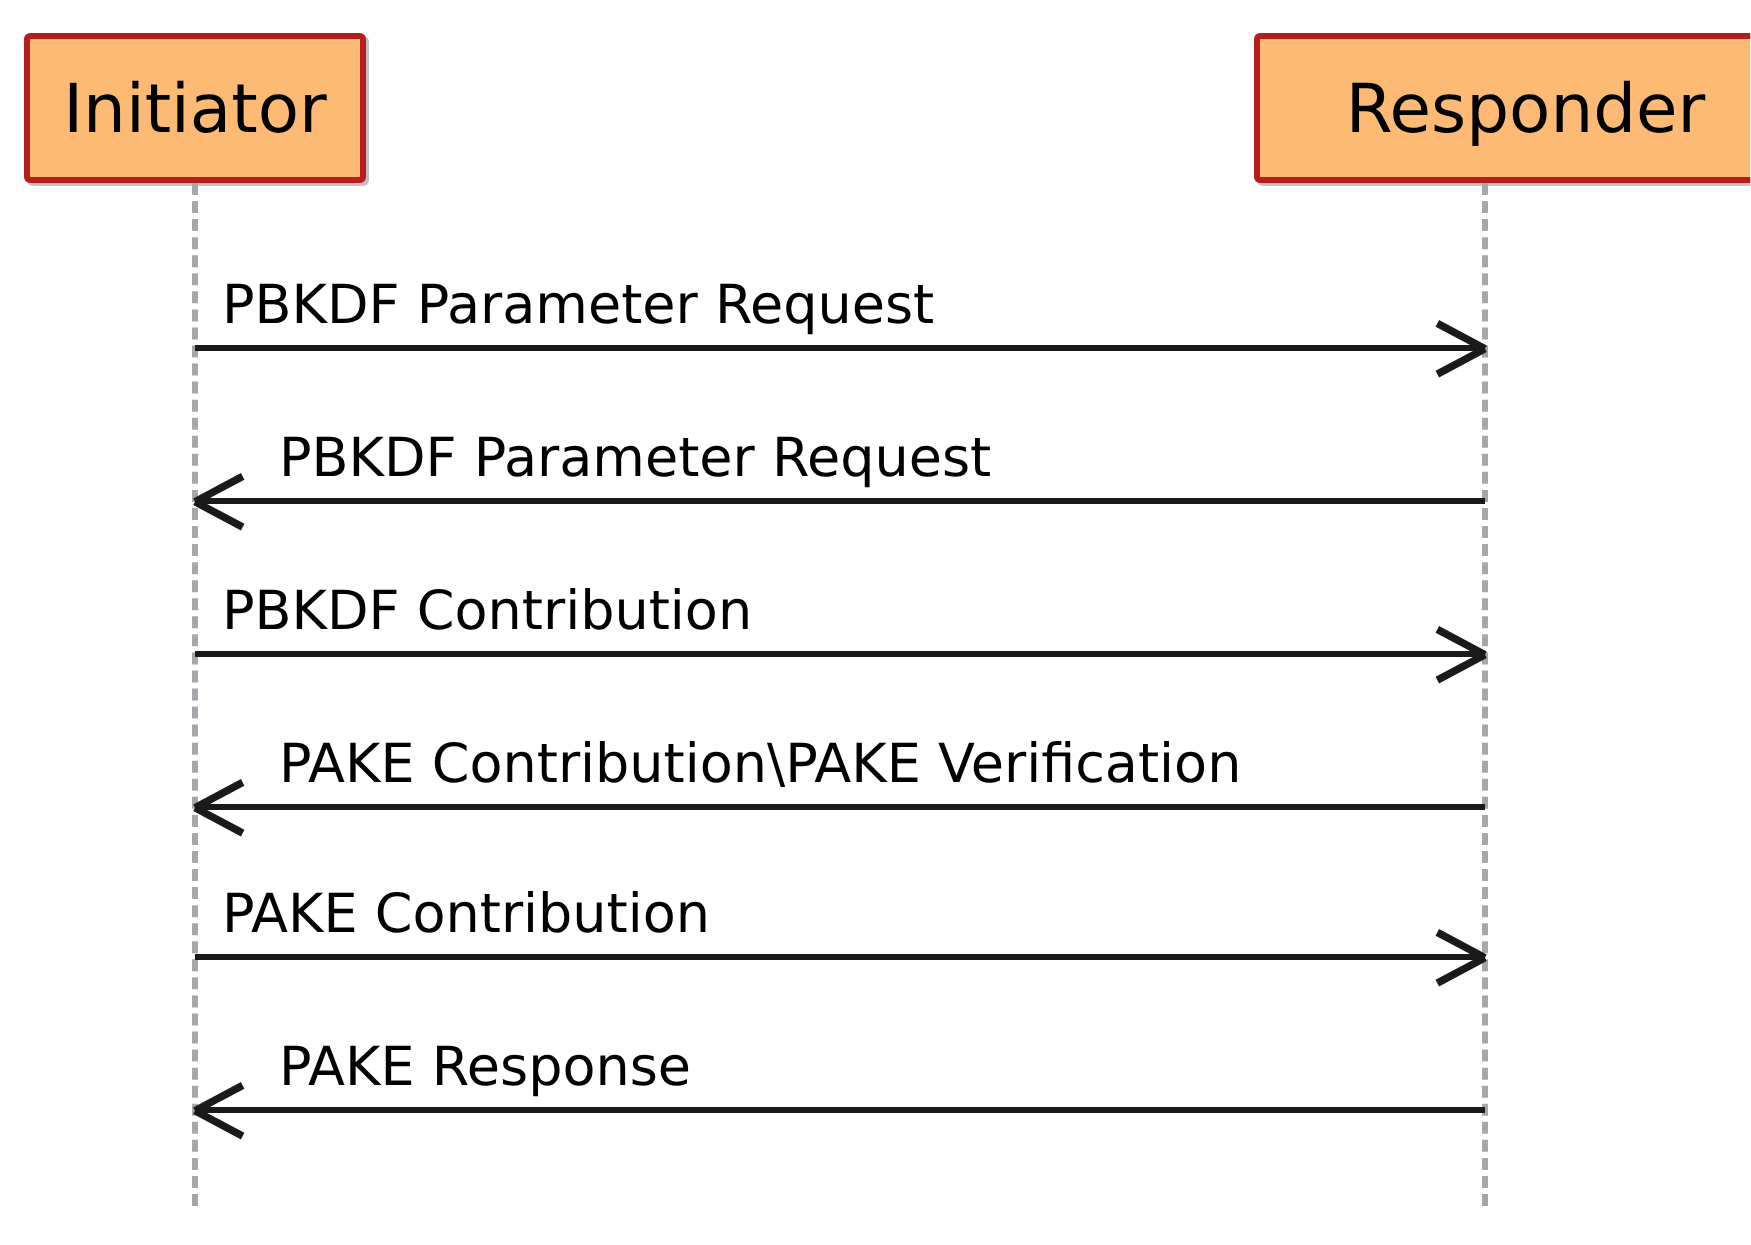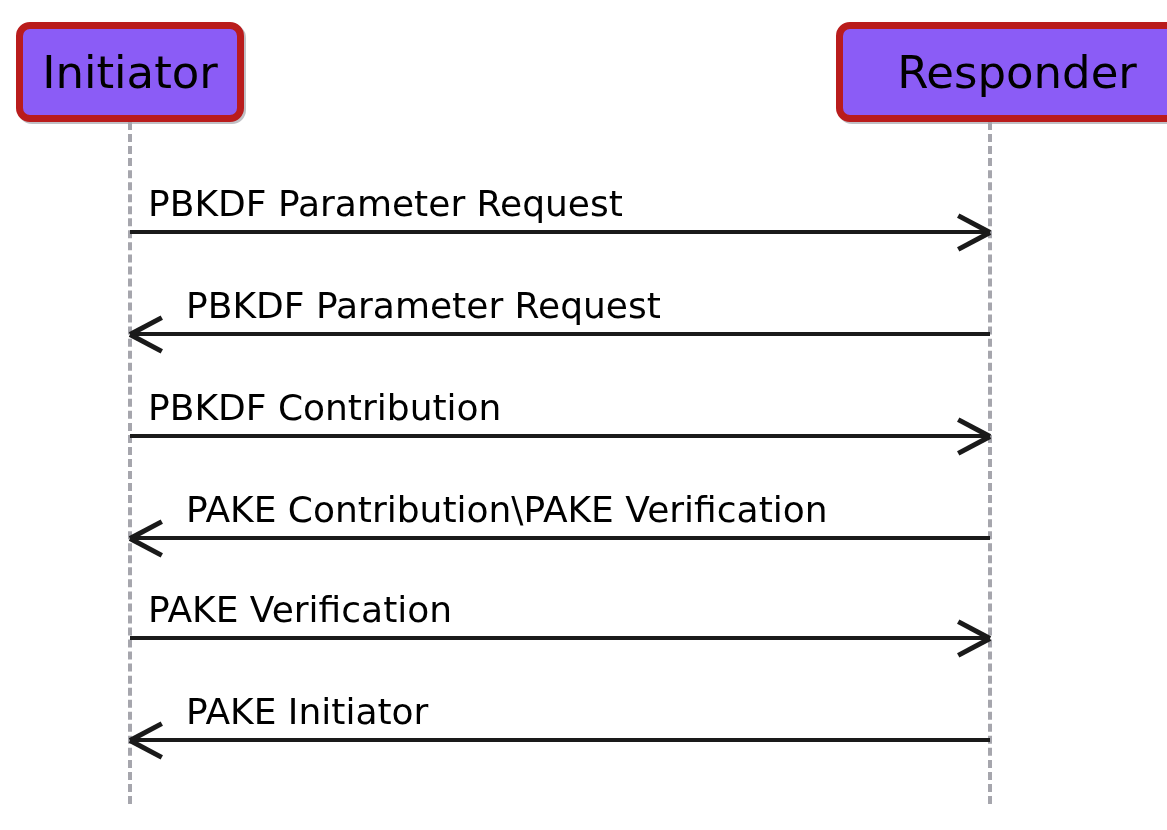--- a/index.html
+++ b/index.html
@@ -17,23 +17,23 @@
     width: 1167px;
     height: 830px;
     background: #ffffff;
     overflow: hidden;
   }
 
   
   .participant {
     position: absolute;
     box-sizing: border-box;
-    background: #8b5cf6;
-    border: 7px solid #b91c1c;
-    border-radius: 14px;
+    background: #fdba74;
+    border: 4px solid #b91c1c;
+    border-radius: 4px;
     box-shadow: 2px 2px 0 0 rgba(140,140,150,0.55);
     display: flex;
     align-items: center;
     justify-content: center;
   }
   .participant-label {
     color: #000000;
     font-size: 45px;
     line-height: 1;
     white-space: nowrap;
@@ -171,25 +171,25 @@
     </div>
     <div class="msg-label">PAKE Contribution\PAKE Verification</div>
   </div>
 
   <div class="message to-right" style="top:636px;">
     <div class="msg-line"></div>
     <div class="arrowhead">
       <span class="barb-a"></span>
         <span class="barb-b"></span>
     </div>
-    <div class="msg-label">PAKE Verification</div>
+    <div class="msg-label">PAKE Contribution</div>
   </div>
 
   <div class="message to-left" style="top:738px;">
     <div class="msg-line"></div>
     <div class="arrowhead">
       <span class="barb-a"></span>
         <span class="barb-b"></span>
     </div>
-    <div class="msg-label">PAKE Initiator</div>
+    <div class="msg-label">PAKE Response</div>
   </div>
 
 </div>
 
 </body></html>

